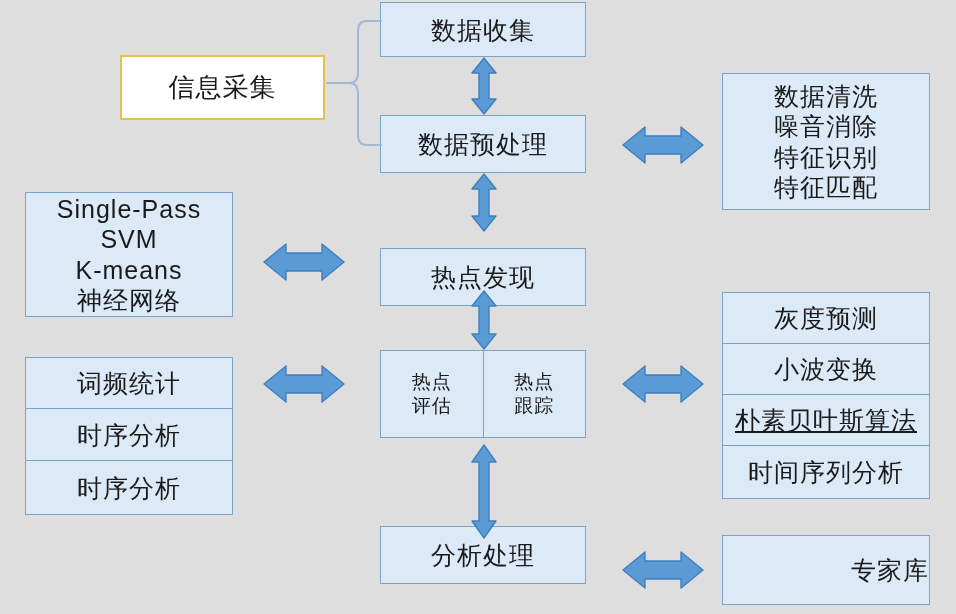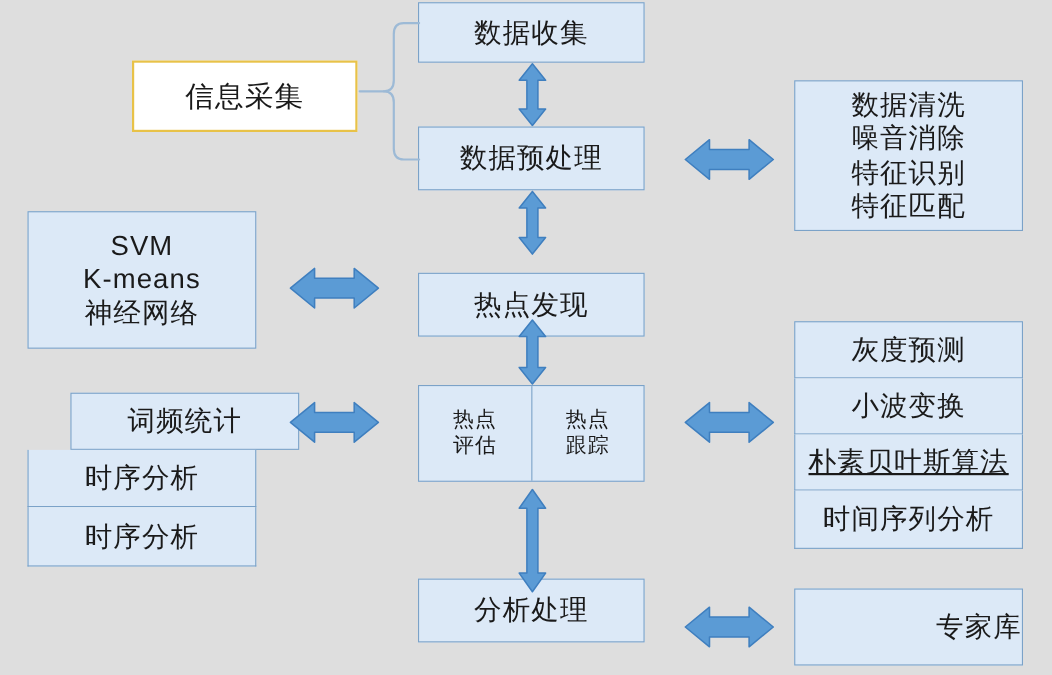--- a/index.html
+++ b/index.html
@@ -109,26 +109,27 @@
 
   <div class="box" style="left:380px; top:526px; width:206px; height:58px;">
     <span class="ln">分析处理</span>
   </div>
 
   <div class="box accent" style="left:120px; top:55px; width:205px; height:65px;">
     <span class="ln">信息采集</span>
   </div>
 
   <div class="box multiline" style="left:25px; top:192px; width:208px; height:125px;">
+    <span class="ln">Single-Pass</span>
     <span class="ln">SVM</span>
     <span class="ln">K-means</span>
     <span class="ln">神经网络</span>
   </div>
 
-  <div class="box" style="left:25px; top:357px; width:208px; height:52px;margin-left:39px;">
+  <div class="box" style="left:25px; top:357px; width:208px; height:52px;">
     <span class="ln">词频统计</span>
   </div>
   <div class="box stack-mid" style="left:25px; top:409px; width:208px; height:52px;">
     <span class="ln">时序分析</span>
   </div>
   <div class="box stack-mid" style="left:25px; top:461px; width:208px; height:54px;">
     <span class="ln">时序分析</span>
   </div>
 
   <div class="box multiline" style="left:722px; top:73px; width:208px; height:137px;">

